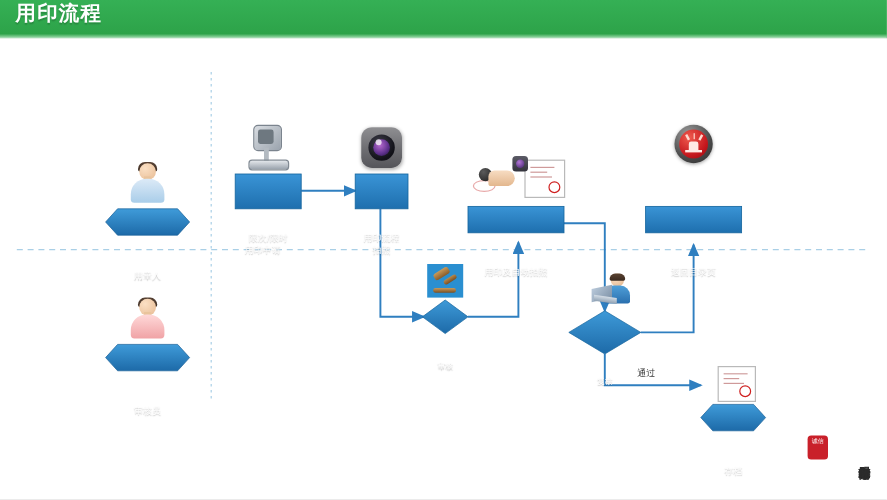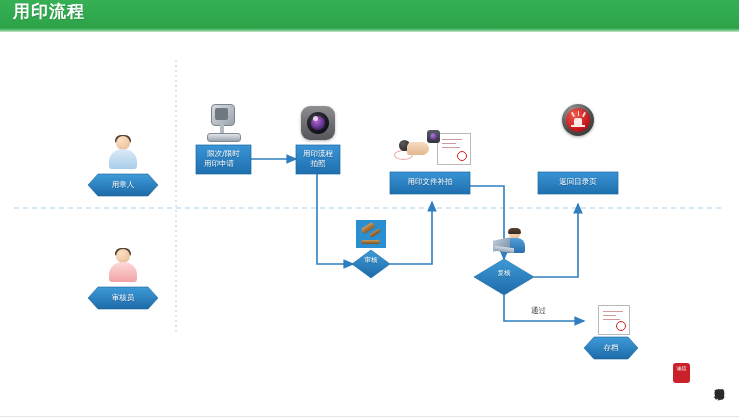--- a/index.html
+++ b/index.html
@@ -30,20 +30,21 @@
   }
   
   #canvas{position:absolute;left:0;top:32px;width:739px;height:385px;background:#ffffff;}
   #canvas svg{position:absolute;left:0;top:0;}
   
   .nodetext{
     position:absolute;color:#ffffff;text-align:center;
     font-family:"DejaVu Sans","Liberation Sans",sans-serif;
     line-height:1.12;pointer-events:none;
     text-shadow:0 1px 1px rgba(0,0,0,.25);
+    margin-top:45px;
   }
   .lane-label{font-size:7.5px;}
   .proc-label{font-size:7.5px;}
   .dia-label{font-size:6.5px;line-height:1.0;}
   .edge-label{
     position:absolute;font-size:7.5px;color:#333;
     font-family:"DejaVu Sans","Liberation Sans",sans-serif;
   }
   
   .avatar{position:absolute;width:34px;height:36px;}
@@ -257,21 +258,21 @@
 
   <div class="nodetext lane-label" style="left:88px;top:149px;width:70px;">用章人</div>
   <div class="nodetext lane-label" style="left:88px;top:262px;width:70px;">审核员</div>
 
   <div class="nodetext proc-label" style="left:196px;top:118px;width:55px;">限次/限时</div>
   <div class="nodetext proc-label" style="left:196px;top:128px;width:46px;">用印申请</div>
 
   <div class="nodetext proc-label" style="left:296px;top:118px;width:44px;">用印流程</div>
   <div class="nodetext proc-label" style="left:296px;top:128px;width:44px;">拍照</div>
 
-  <div class="nodetext proc-label" style="left:390px;top:146px;width:80px;">用印文件补拍</div>
+  <div class="nodetext proc-label" style="left:390px;top:146px;width:80px;">用印及自动拍照</div>
 
   <div class="nodetext proc-label" style="left:538px;top:146px;width:80px;">返回目录页</div>
 
   <div class="nodetext dia-label" style="left:359px;top:225px;width:24px;word-break:break-all;">审核</div>
 
   <div class="nodetext dia-label" style="left:492px;top:238px;width:24px;word-break:break-all;">复核</div>
 
   <div class="nodetext lane-label" style="left:584px;top:312px;width:54px;">存档</div>
 
   <div class="edge-label" style="left:531px;top:274px;">通过</div>

